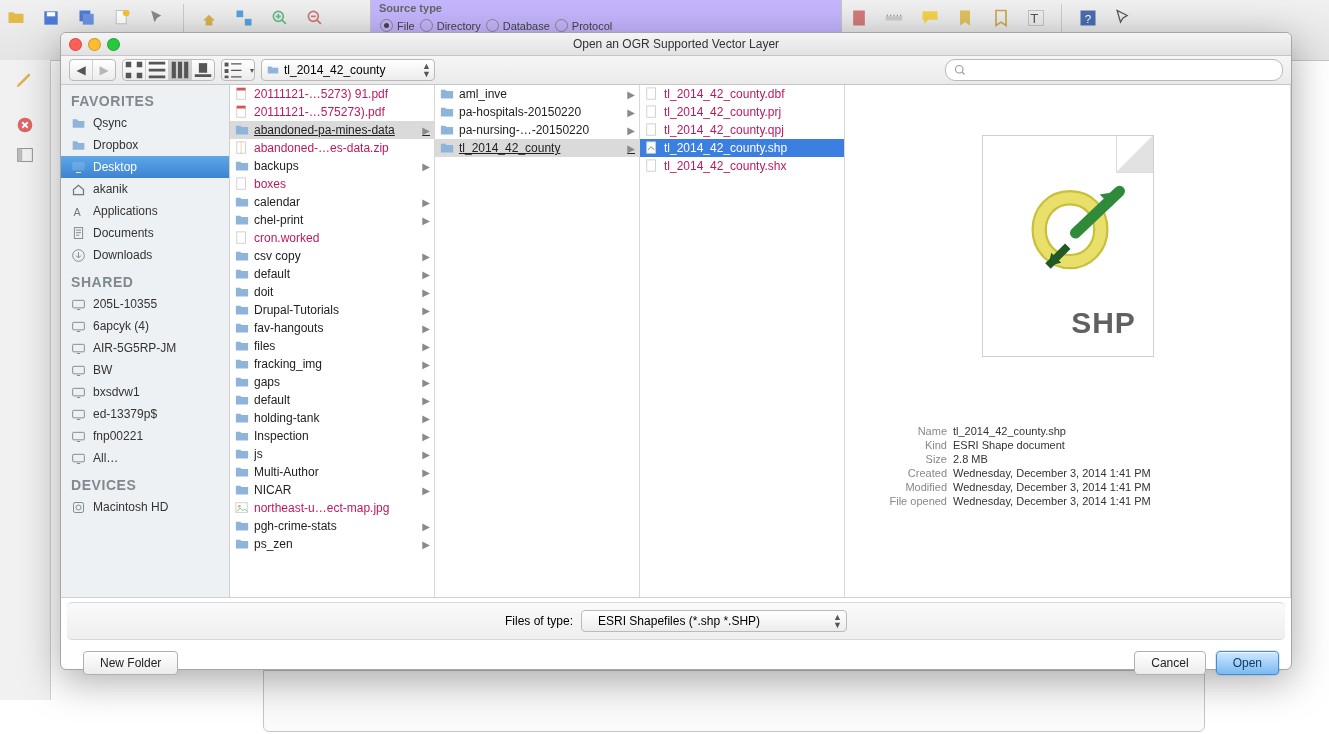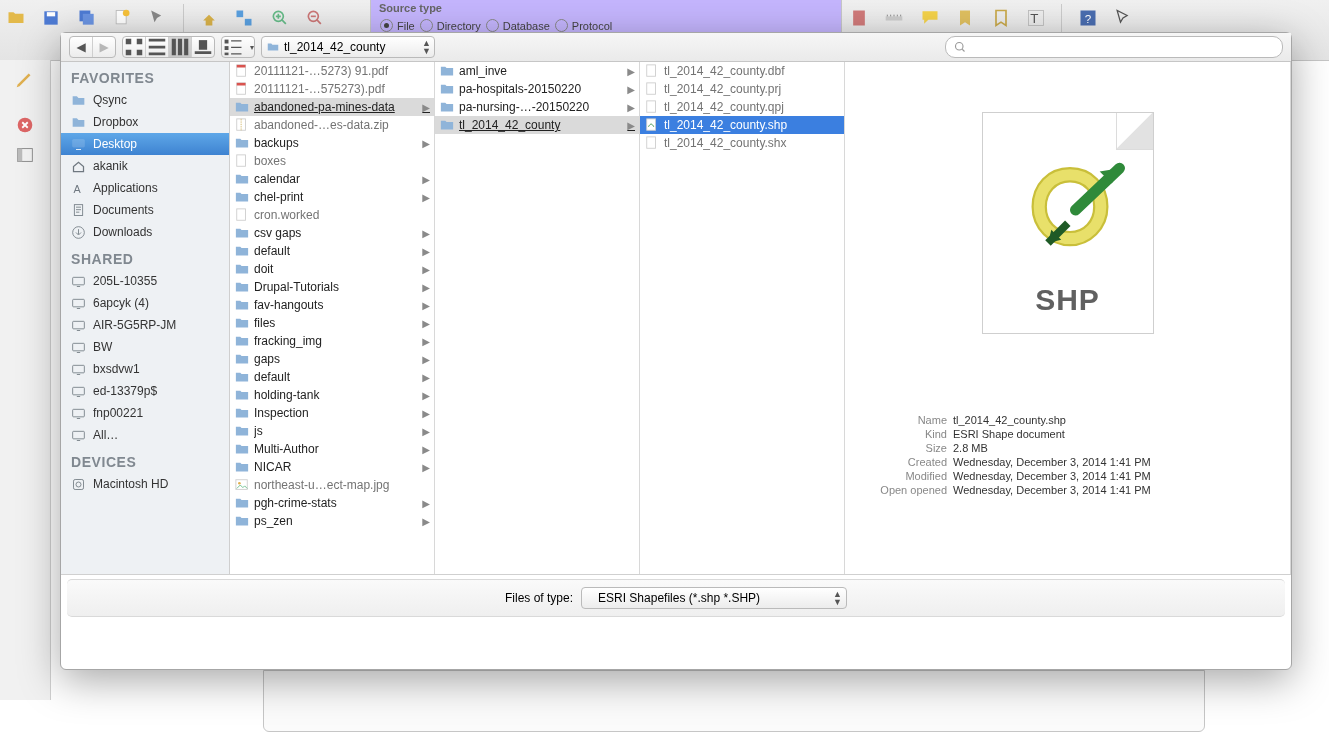--- a/index.html
+++ b/index.html
@@ -42,35 +42,35 @@
   .sb-head{color:#808890;font-size:14px;font-weight:bold;letter-spacing:.04em;padding:8px 10px 3px;}
   .sb-item{display:flex;align-items:center;gap:7px;height:22px;padding:0 10px;color:#333;}
   .sb-item.sel{background:linear-gradient(#5ea7e8,#3e83d1);color:#fff;}
   .sb-item.sel svg{color:#fff;}
   .sb-item svg{width:15px;height:15px;color:#6f7880;flex:none;}
 
   .cols{flex:1;display:flex;}
   .col{border-right:1px solid #d8d8d8;overflow-y:auto;overflow-x:hidden;font-size:12px;}
   .c1{width:204px;} .c2{width:204px;} .c3{width:204px;} .c4{flex:1;min-width:300px;}
   .row{display:flex;align-items:center;height:18px;padding:0 4px;color:#222;white-space:nowrap;}
-  .row.dim{color:#737373;}
+  .row.dim{color:#be185d;}
   .row .ic{width:16px;height:16px;margin-right:4px;flex:none;display:flex;align-items:center;justify-content:center;}
   .row .ic svg{width:14px;height:14px;}
   .row .txt{flex:1;overflow:hidden;text-overflow:ellipsis;}
   .row .arr{color:#8a8a8a;font-size:10px;margin-left:2px;}
   .row.sel-soft{background:#dadada;text-decoration:underline;}
   .row.sel-hard{background:#3b7fe0;color:#fff;}
   .row.sel-hard .ic svg{color:#fff;}
 
   .preview{padding:20px 22px 0;color:#333;display:flex;flex-direction:column;align-items:center;}
   .preview .thumb{width:170px;height:220px;background:#fff;border:1px solid #cfcfcf;position:relative;margin:30px 0 20px;}
   .preview .thumb .dogear{position:absolute;right:0;top:0;width:36px;height:36px;background:linear-gradient(135deg,#fff 48%,#e2e2e2 50%);border-left:1px solid #dcdcdc;border-bottom:1px solid #dcdcdc;}
-  .preview .thumb .shp{position:absolute;left:0;bottom:16px;width:100%;text-align:center;font-size:30px;font-weight:bold;color:#606060;letter-spacing:1px;}
+  .preview .thumb .shp{position:absolute;left:0;bottom:16px;width:100%;text-align:center;font-size:30px;font-weight:bold;color:#606060;letter-spacing:1px;padding-left:36px;}
   .preview .thumb svg.q{position:absolute;left:32px;top:42px;width:110px;height:110px;}
-  .preview dl{width:100%;font-size:11px;color:#666;display:grid;grid-template-columns:80px 1fr;row-gap:2px;column-gap:6px;margin:60px 0 0;}
+  .preview dl{width:100%;font-size:11px;color:#666;display:grid;grid-template-columns:80px 1fr;row-gap:2px;column-gap:6px;margin:48px 0 0;}
   .preview dt{text-align:right;color:#888;}
   .preview dd{margin:0;color:#333;}
 
   .filter-bar{height:36px;display:flex;align-items:center;justify-content:center;gap:8px;background:linear-gradient(#fafafa,#efefef);border-top:1px solid #d9d9d9;border-bottom:1px solid #d9d9d9;margin:4px 6px;border-radius:5px;}
   .select{height:20px;border:1px solid #bababa;border-radius:4px;background:linear-gradient(#fff,#ececec);min-width:230px;display:flex;align-items:center;padding:0 18px 0 16px;position:relative;font-size:12px;}
   .select .chev{position:absolute;right:4px;top:2px;font-size:9px;line-height:8px;color:#555;}
 
   .footer{height:38px;display:flex;align-items:center;padding:0 12px;}
   .push{flex:1;}
   .mac-btn{height:22px;border:1px solid #b0b0b0;border-radius:4px;background:linear-gradient(#fff,#ececec);padding:0 16px;font-size:12px;color:#222;display:flex;align-items:center;box-shadow:inset 0 1px 0 #fff;}
@@ -205,20 +205,28 @@
       <path d="M9 9l6 6M15 9l-6 6" stroke="#fff" stroke-width="2"></path>
     </svg>
   <svg class="mini" viewBox="0 0 24 24" style="margin-top:2px">
       <rect x="4" y="5" width="16" height="14" fill="none" stroke="#888"></rect>
       <rect x="4" y="5" width="5" height="14" fill="#bbb"></rect>
     </svg>
 </div>
 <div class="bg-window"></div>
 
 <div class="dlg">
+  <div class="titlebar">
+    <div class="traffic">
+      <div class="dot r"></div>
+      <div class="dot y"></div>
+      <div class="dot g"></div>
+    </div>
+    <span>Open an OGR Supported Vector Layer</span>
+  </div>
 
   <div class="toolbar">
     <div class="seg">
       <div class="btn">◀</div>
       <div class="btn disabled">▶</div>
     </div>
     <div class="seg">
       <div class="btn">
           <svg viewBox="0 0 16 16">
             <rect x="2" y="2" width="4" height="4" fill="currentColor"></rect>
@@ -467,21 +475,21 @@
               </svg>
             </span>
             <span class="txt">cron.worked</span>
           </div>
           <div class="row">
             <span class="ic">
               <svg viewBox="0 0 16 16">
                 <path fill="#8fb4d9" d="M1 3h5l1.5 1.5H15V13H1z"></path>
               </svg>
             </span>
-            <span class="txt">csv gaps</span>
+            <span class="txt">csv copy</span>
             <span class="arr">▶</span>
           </div>
           <div class="row">
             <span class="ic">
               <svg viewBox="0 0 16 16">
                 <path fill="#8fb4d9" d="M1 3h5l1.5 1.5H15V13H1z"></path>
               </svg>
             </span>
             <span class="txt">default</span>
             <span class="arr">▶</span>
@@ -721,29 +729,35 @@
               <dt>Name</dt>
               <dd>tl_2014_42_county.shp</dd>
               <dt>Kind</dt>
               <dd>ESRI Shape document</dd>
               <dt>Size</dt>
               <dd>2.8 MB</dd>
               <dt>Created</dt>
               <dd>Wednesday, December 3, 2014 1:41 PM</dd>
               <dt>Modified</dt>
               <dd>Wednesday, December 3, 2014 1:41 PM</dd>
-              <dt>Open opened</dt>
+              <dt>File opened</dt>
               <dd>Wednesday, December 3, 2014 1:41 PM</dd>
             </dl>
         </div>
       </div>
     </div>
   </div>
 
   <div class="filter-bar">
     <span>Files of type:</span>
     <div class="select">
       <span>ESRI Shapefiles (*.shp *.SHP)</span>
       <span class="chev">▲<br>▼</span>
     </div>
   </div>
 
+  <div class="footer">
+    <div class="mac-btn">New Folder</div>
+    <div class="push"></div>
+    <div class="mac-btn">Cancel</div>
+    <div class="mac-btn default">Open</div>
+  </div>
 </div>
 
 </body></html>

